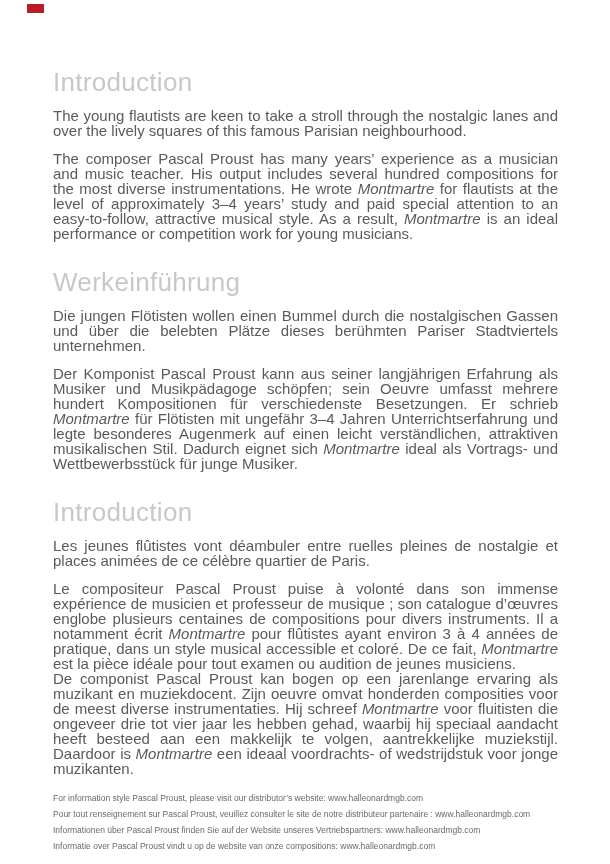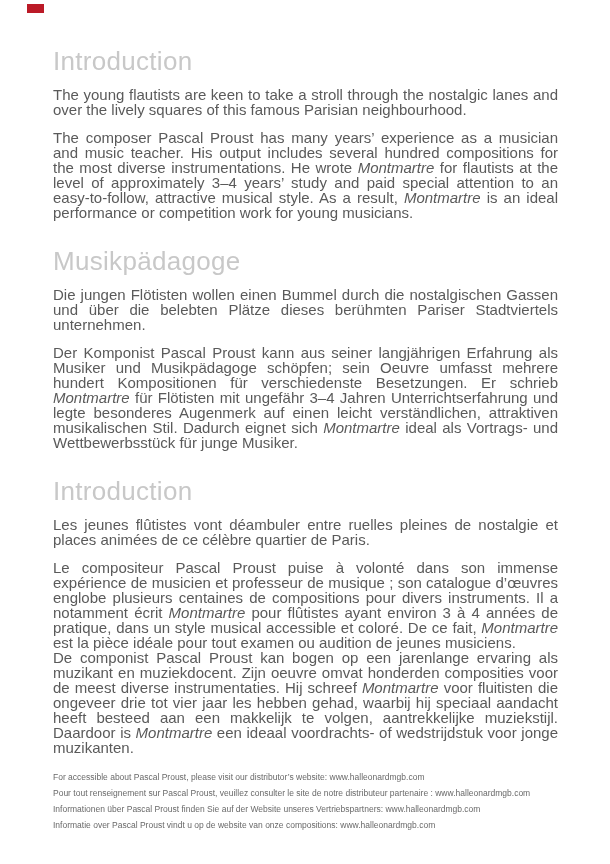--- a/index.html
+++ b/index.html
@@ -16,21 +16,21 @@
     background: #ffffff;
   }
   .corner-marker {
     position: absolute;
     left: 27px; top: 4px;
     width: 17px; height: 9px;
     background: #bb1a27;
   }
   .content {
     position: absolute;
-    left: 53px; top: 46px;
+    left: 53px; top: 67px;
     width: 505px;
   }
   h2.section-heading {
     font-size: 26px;
     line-height: 30px;
     font-weight: 300;
     color: #c8c8c8;
     letter-spacing: 0.3px;
     margin: 0 0 11px 0;
   }
@@ -65,36 +65,36 @@
 
   <div class="content">
 
     <section>
       <h2 class="section-heading">Introduction</h2>
       <p class="body-text">The young flautists are keen to take a stroll through the nostalgic lanes and over the lively squares of this famous Parisian neighbourhood.</p>
       <p class="body-text"><span>The composer Pascal Proust has many years’ experience as a musician and music teacher. His output includes several hundred compositions for the most diverse instrumentations. He wrote </span><i>Montmartre</i><span> for flautists at the level of approximately 3–4 years’ study and paid special attention to an easy-to-follow, attractive musical style. As a result, </span><i>Montmartre</i><span> is an ideal performance or competition work for young musicians.</span></p>
     </section>
 
     <section>
-      <h2 class="section-heading">Musikpädagoge</h2>
+      <h2 class="section-heading">Werkeinführung</h2>
       <p class="body-text">Die jungen Flötisten wollen einen Bummel durch die nostalgischen Gassen und über die belebten Plätze dieses berühmten Pariser Stadtviertels unternehmen.</p>
       <p class="body-text"><span>Der Komponist Pascal Proust kann aus seiner langjährigen Erfahrung als Musiker und Musikpädagoge schöpfen; sein Oeuvre umfasst mehrere hundert Kompositionen für verschiedenste Besetzungen. Er schrieb </span><i>Montmartre</i><span> für Flötisten mit ungefähr 3–4 Jahren Unterrichtserfahrung und legte besonderes Augenmerk auf einen leicht verständlichen, attraktiven musikalischen Stil. Dadurch eignet sich </span><i>Montmartre</i><span> ideal als Vortrags- und Wettbewerbsstück für junge Musiker.</span></p>
     </section>
 
     <section>
       <h2 class="section-heading">Introduction</h2>
       <p class="body-text">Les jeunes flûtistes vont déambuler entre ruelles pleines de nostalgie et places animées de ce célèbre quartier de Paris.</p>
       <p class="body-text"><span>Le compositeur Pascal Proust puise à volonté dans son immense expérience de musicien et professeur de musique ; son catalogue d’œuvres englobe plusieurs centaines de compositions pour divers instruments. Il a notamment écrit </span><i>Montmartre</i><span> pour flûtistes ayant environ 3 à 4 années de pratique, dans un style musical accessible et coloré. De ce fait, </span><i>Montmartre</i><span> est la pièce idéale pour tout examen ou audition de jeunes musiciens.</span></p>
     </section>
 
     <section>
       <p class="body-text"><span>De componist Pascal Proust kan bogen op een jarenlange ervaring als muzikant en muziekdocent. Zijn oeuvre omvat honderden composities voor de meest diverse instrumentaties. Hij schreef </span><i>Montmartre</i><span> voor fluitisten die ongeveer drie tot vier jaar les hebben gehad, waarbij hij speciaal aandacht heeft besteed aan een makkelijk te volgen, aantrekkelijke muziekstijl. Daardoor is </span><i>Montmartre</i><span> een ideaal voordrachts- of wedstrijdstuk voor jonge muzikanten.</span></p>
     </section>
 
     <div class="footer">
-      <div class="footer-line">For accessible about Pascal Proust, please visit our distributor’s website: www.halleonardmgb.com</div>
+      <div class="footer-line">For information style Pascal Proust, please visit our distributor’s website: www.halleonardmgb.com</div>
       <div class="footer-line">Pour tout renseignement sur Pascal Proust, veuillez consulter le site de notre distributeur partenaire : www.halleonardmgb.com</div>
       <div class="footer-line">Informationen über Pascal Proust finden Sie auf der Website unseres Vertriebspartners: www.halleonardmgb.com</div>
       <div class="footer-line">Informatie over Pascal Proust vindt u op de website van onze compositions: www.halleonardmgb.com</div>
     </div>
 
   </div>
 </div>
 
 </body></html>

